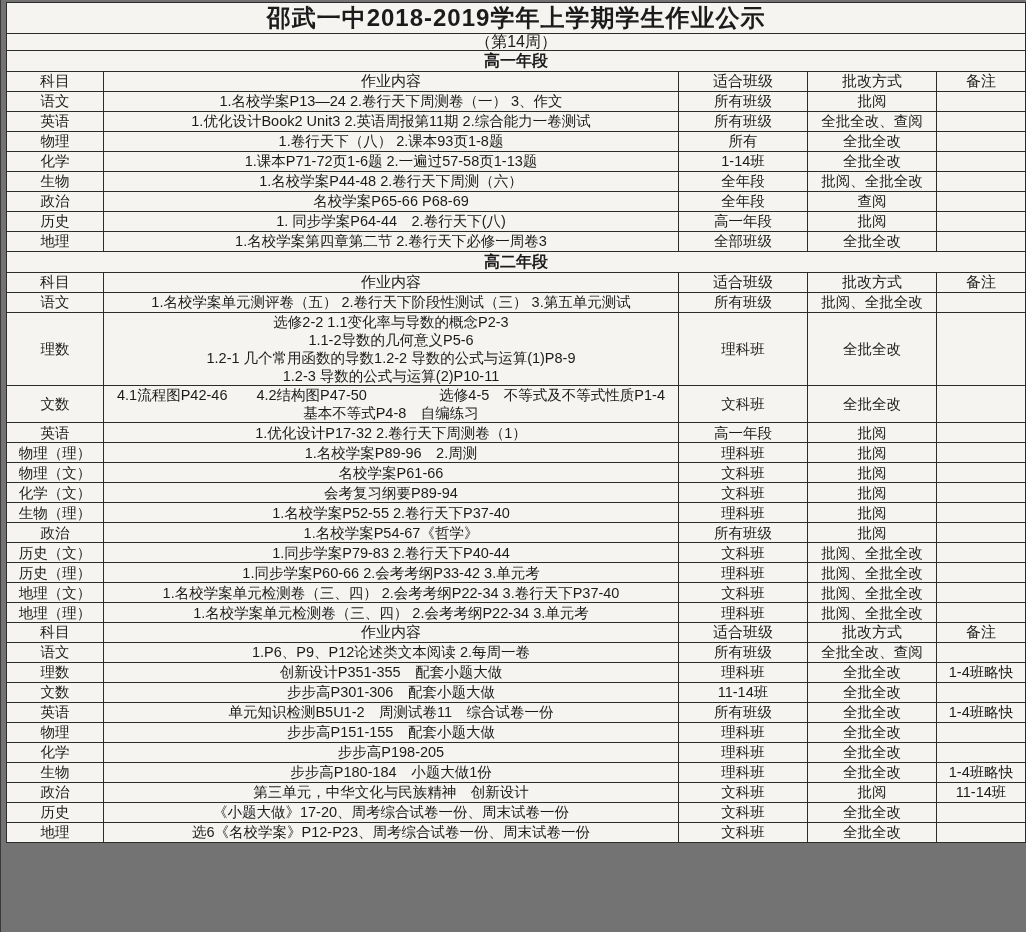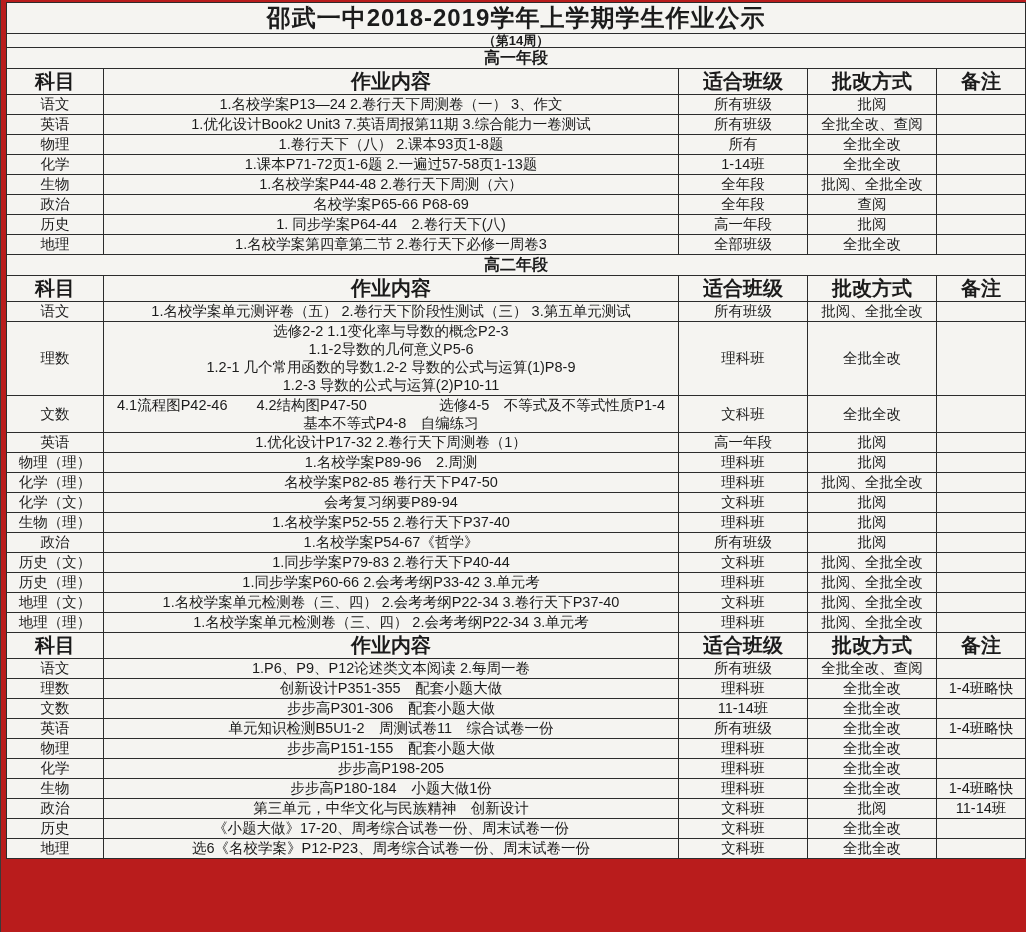--- a/index.html
+++ b/index.html
@@ -5,21 +5,21 @@
   html, body {
     margin: 0;
     padding: 0;
     background: #e8e7e4;
     font-family: "Liberation Sans", "DejaVu Sans", sans-serif;
   }
   .page {
     width: 1026px;
     height: 932px;
     box-sizing: border-box;
-    background: #b91c1c;
+    background: #737373;
     padding: 2px 0 0 5px;
     border-left: 1.5px solid #3a3a3a;
     overflow: hidden;
     color: #1b1b1b;
   }
   table.sheet {
     width: 1019px;
     border-collapse: collapse;
     table-layout: fixed;
   }
@@ -33,33 +33,33 @@
     overflow: hidden;
     background: #f5f4f1;
   }
   tr.title-row td {
     font-size: 24px;
     font-weight: bold;
     height: 28px;
     letter-spacing: 1px;
   }
   tr.subtitle-row td {
-    font-size: 13px;
-    font-weight: bold;
+    font-size: 16px;
+    font-weight: normal;
     height: 13px;
     line-height: 1;
   }
   tr.section-row td {
     font-size: 16px;
     font-weight: bold;
     height: 17px;
   }
   tr.header-row td {
-    font-size: 20px;
-    font-weight: bold;
+    font-size: 15px;
+    font-weight: normal;
     height: 17px;
   }
   tr.data-row td {
     height: 19px;
   }
   td.col-content {
     text-align: left;
     white-space: pre-line;
   }
   td.col-subject {
@@ -98,21 +98,21 @@
         </tr>
         <tr class="data-row">
           <td class="col-subject">语文</td>
           <td class="col-content">1.名校学案P13—24 2.卷行天下周测卷（一） 3、作文</td>
           <td class="col-classes">所有班级</td>
           <td class="col-method">批阅</td>
           <td class="col-note"></td>
         </tr>
         <tr class="data-row">
           <td class="col-subject">英语</td>
-          <td class="col-content">1.优化设计Book2 Unit3 7.英语周报第11期 3.综合能力一卷测试</td>
+          <td class="col-content">1.优化设计Book2 Unit3 2.英语周报第11期 2.综合能力一卷测试</td>
           <td class="col-classes">所有班级</td>
           <td class="col-method">全批全改、查阅</td>
           <td class="col-note"></td>
         </tr>
         <tr class="data-row">
           <td class="col-subject">物理</td>
           <td class="col-content">1.卷行天下（八） 2.课本93页1-8题</td>
           <td class="col-classes">所有</td>
           <td class="col-method">全批全改</td>
           <td class="col-note"></td>
@@ -194,24 +194,24 @@
           <td class="col-note"></td>
         </tr>
         <tr class="data-row">
           <td class="col-subject">物理（理）</td>
           <td class="col-content">1.名校学案P89-96　2.周测</td>
           <td class="col-classes">理科班</td>
           <td class="col-method">批阅</td>
           <td class="col-note"></td>
         </tr>
         <tr class="data-row">
-          <td class="col-subject">化学（理）</td>
-          <td class="col-content">名校学案P82-85 卷行天下P47-50</td>
-          <td class="col-classes">理科班</td>
-          <td class="col-method">批阅、全批全改</td>
+          <td class="col-subject">物理（文）</td>
+          <td class="col-content">名校学案P61-66</td>
+          <td class="col-classes">文科班</td>
+          <td class="col-method">批阅</td>
           <td class="col-note"></td>
         </tr>
         <tr class="data-row">
           <td class="col-subject">化学（文）</td>
           <td class="col-content">会考复习纲要P89-94</td>
           <td class="col-classes">文科班</td>
           <td class="col-method">批阅</td>
           <td class="col-note"></td>
         </tr>
         <tr class="data-row">

